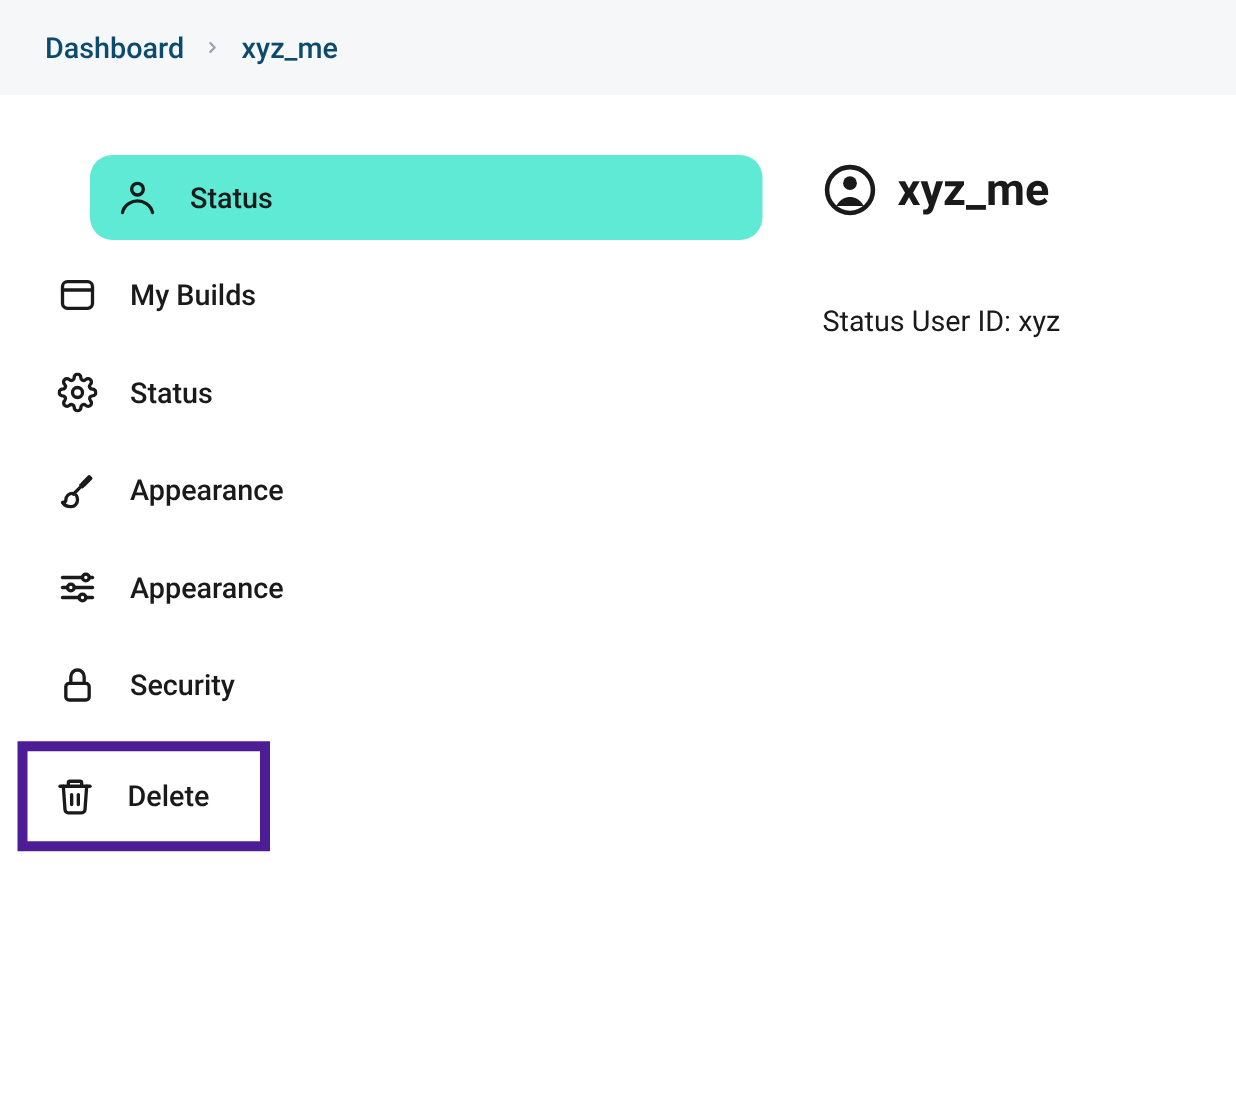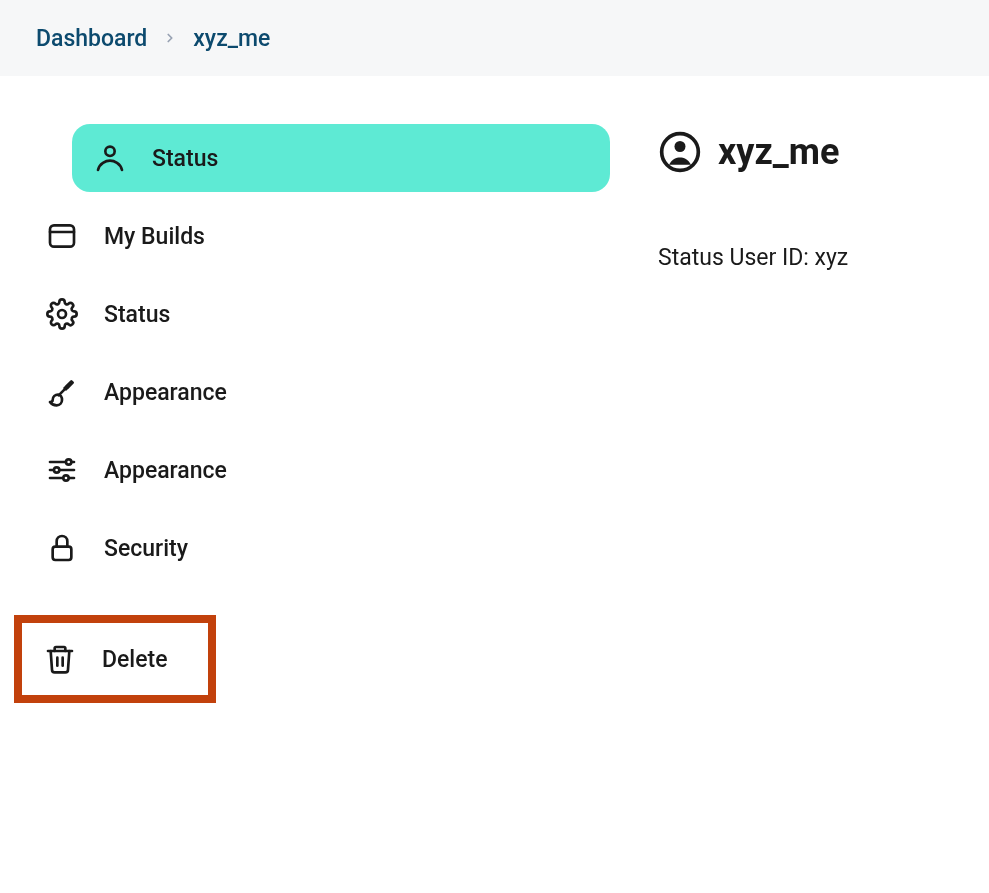--- a/index.html
+++ b/index.html
@@ -64,23 +64,23 @@
       flex-shrink: 0;
     }
     .sidebar-item .icon svg {
       width: 32px;
       height: 32px;
       stroke: #1a1a1a;
       stroke-width: 2;
       fill: none;
     }
     .highlight-box {
-      border: 8px solid #c2410c;
+      border: 8px solid #4c1d95;
       display: inline-block;
-      margin-top: 23px;
+      margin-top: 1px;
       margin-left: -10px;
     }
     .highlight-box .sidebar-item {
       margin-bottom: 0;
       border-radius: 0;
       padding: 20px 40px 20px 22px;
     }
     .content {
       padding-top: 6px;
     }

